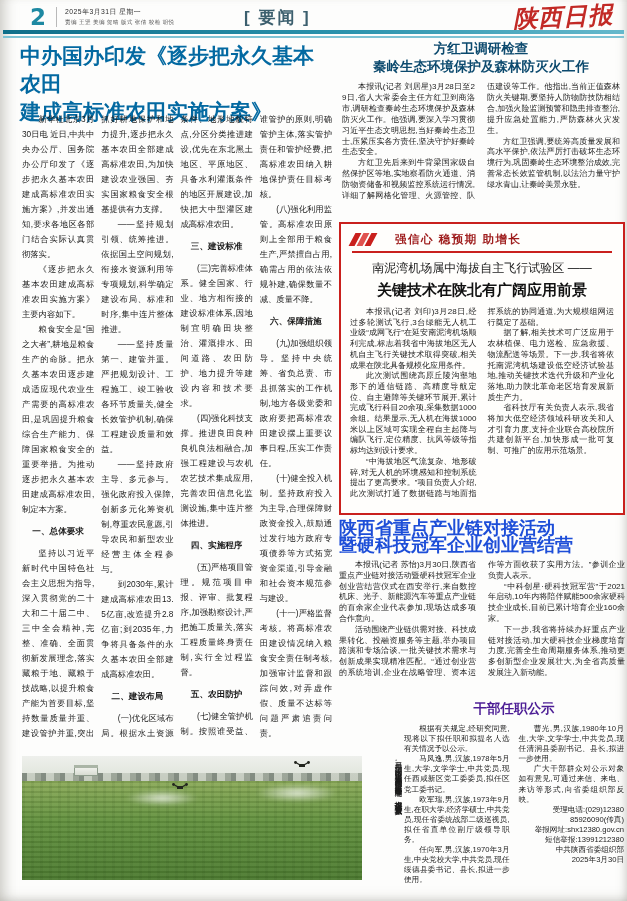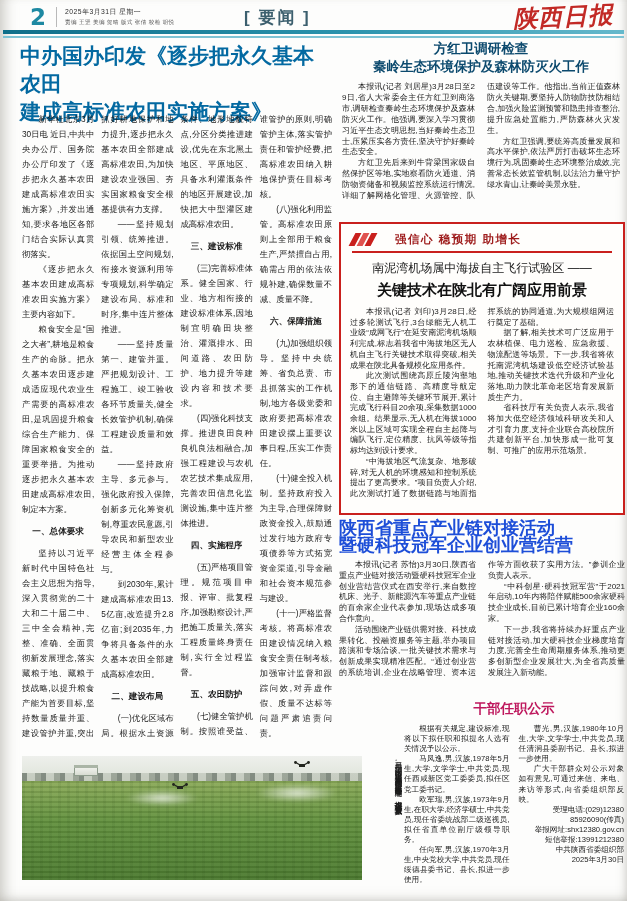--- a/index.html
+++ b/index.html
@@ -44,21 +44,21 @@
   .tagrule{height:2px;background:#c9201d;margin:3px 2px 0;}
   .kicker{margin-top:7px;text-align:center;font-size:12px;color:#222;}
   .kt-h{margin-top:4px;text-align:center;font-size:15px;font-weight:800;color:#111;}
   .kt-cols{margin-top:7px;height:196px;column-count:2;column-gap:11px;font-size:8px;line-height:10.7px;}
   
   .chain{position:absolute;left:339px;top:520px;width:286px;}
   .chain-h{font-size:18px;line-height:17px;font-weight:bold;text-align:left;color:#1d4ed8;}
   .chain-cols{margin-top:6px;height:140px;column-count:2;column-gap:12px;font-size:8px;line-height:10.8px;}
   
   .cadre{position:absolute;left:404px;top:700px;width:220px;}
-  .cadre-h{font-size:13.5px;font-weight:bold;text-align:center;color:#be185d;}
+  .cadre-h{font-size:13.5px;font-weight:bold;text-align:center;color:#4c1d95;}
   .cadre-cols{margin-top:6px;height:170px;column-count:2;column-gap:9px;font-size:7.6px;line-height:10.1px;}
   
   .photo{position:absolute;left:22px;top:756px;width:340px;height:124px;overflow:hidden;background:#dfe4da;}
   .sky{position:absolute;left:0;right:0;top:0;height:26px;background:linear-gradient(#eef0ec,#dde3d8);}
   .treeline{position:absolute;left:0;right:0;top:17px;height:9px;opacity:.75;
             background:repeating-linear-gradient(90deg,rgba(78,90,78,.85) 0 5px,rgba(130,140,122,.35) 5px 13px,rgba(96,108,92,.7) 13px 19px);
             filter:blur(.7px);}
   .field{position:absolute;left:0;right:0;top:25px;bottom:0;
          background:linear-gradient(180deg,#8cab5a,#649240 40%,#4d7b31);}
   .field::after{content:"";position:absolute;inset:0;
@@ -175,21 +175,21 @@
         <p class="para p-body">活动围绕产业链供需对接、科技成果转化、投融资服务等主题,举办项目路演和专场洽谈,一批关键技术需求与创新成果实现精准匹配。“通过创业营的系统培训,企业在战略管理、资本运作等方面收获了实用方法。”参训企业负责人表示。</p>
         <p class="para p-body">“中科创星·硬科技冠军营”于2021年启动,10年内将陪伴赋能500余家硬科技企业成长,目前已累计培育企业160余家。</p>
         <p class="para p-body">下一步,我省将持续办好重点产业链对接活动,加大硬科技企业梯度培育力度,完善全生命周期服务体系,推动更多创新型企业发展壮大,为全省高质量发展注入新动能。</p>
       </div>
   </div>
 
   <div class="cadre">
     <div class="cadre-h">干部任职公示</div>
     <div class="cadre-cols cols">
 
-    <p class="para p-body">根据有关规定,建设标准,现将以下拟任职和拟提名人选有关情况予以公示。</p>
+    <p class="para p-body">根据有关规定,经研究同意,现将以下拟任职和拟提名人选有关情况予以公示。</p>
         <p class="para p-body">马凤逸,男,汉族,1978年5月生,大学,文学学士,中共党员,现任西咸新区党工委委员,拟任区党工委书记。</p>
         <p class="para p-body">欧军瑞,男,汉族,1973年9月生,在职大学,经济学硕士,中共党员,现任省委统战部二级巡视员,拟任省直单位副厅级领导职务。</p>
         <p class="para p-body">任向军,男,汉族,1970年3月生,中央党校大学,中共党员,现任绥德县委书记、县长,拟进一步使用。</p>
         <p class="para p-body">曹光,男,汉族,1980年10月生,大学,文学学士,中共党员,现任清涧县委副书记、县长,拟进一步使用。</p>
         <p class="para p-body">广大干部群众对公示对象如有意见,可通过来信、来电、来访等形式,向省委组织部反映。</p>
         <p class="para p-right">受理电话:(029)12380</p>
         <p class="para p-right">85926090(传真)</p>
         <p class="para p-right">举报网址:shx12380.gov.cn</p>
         <p class="para p-right">短信举报:13991212380</p>
         <p class="para p-right">中共陕西省委组织部</p>

